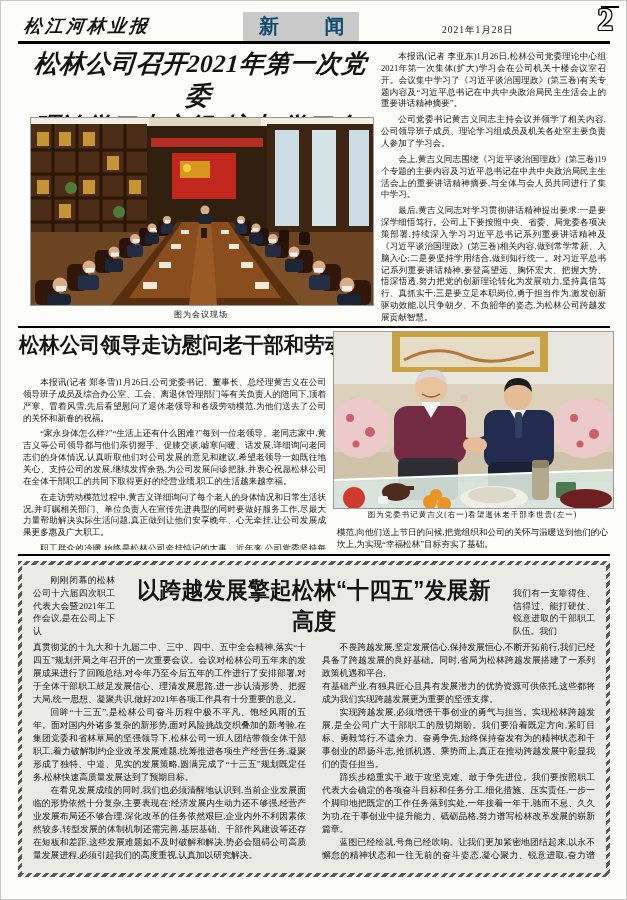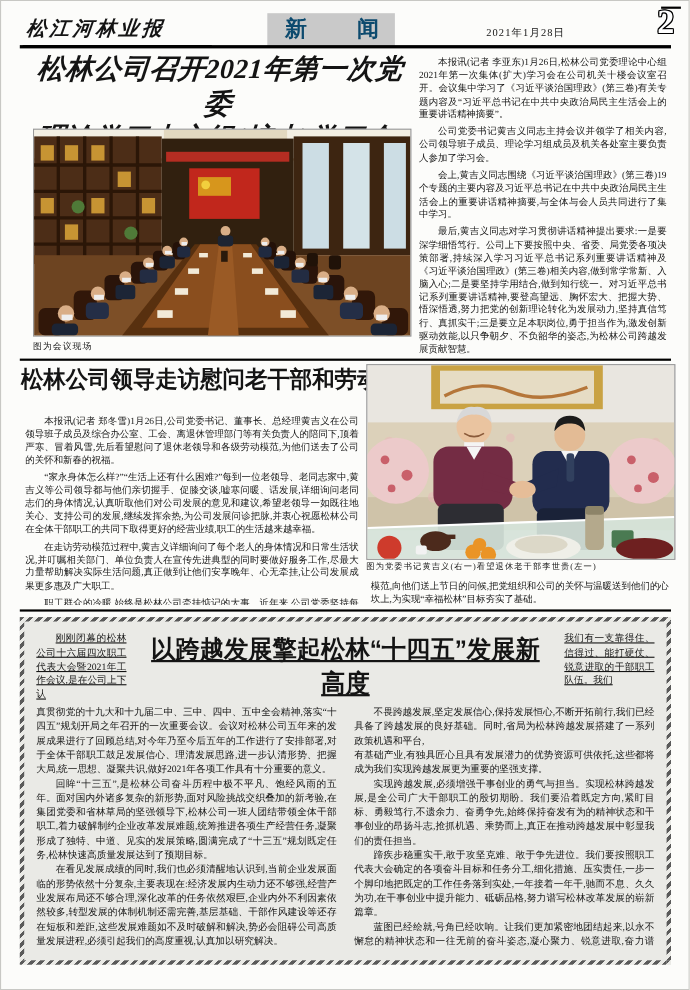--- a/index.html
+++ b/index.html
@@ -32,21 +32,21 @@
     position:absolute;left:22px;top:48px;width:352px;text-align:center;
     font-size:25px;font-weight:bold;font-style:italic;line-height:1.26;
     letter-spacing:0.5px;transform:skewX(-4deg);
   }
   .body-text{font-size:8.6px;line-height:1.38;text-align:justify;overflow:hidden;}
   .body-text p{margin:4px;text-indent:2em;}
   .a1-body{position:absolute;left:377px;top:47px;width:233px;height:284px;}
   .photo{position:absolute;border:1px solid #999;background:#ddd;}
   .photo svg{display:block;width:100%;height:100%;}
   .photo1{left:30px;top:117px;width:342px;height:187px;}
-  .caption{position:absolute;text-align:left;font-size:8px;letter-spacing:1px;}
+  .caption{position:absolute;text-align:center;font-size:8px;letter-spacing:1px;}
   .caption1{left:30px;top:309px;width:342px;}
   .rule-thin{position:absolute;left:18px;width:592px;height:1.5px;background:#000;}
   
   .a2-headline{
     position:absolute;left:19px;top:331px;width:318px;
     font-family:"Liberation Sans","DejaVu Sans",sans-serif;font-weight:900;
     font-size:21px;letter-spacing:0px;transform:scaleX(0.97);transform-origin:left;
     white-space:nowrap;
   }
   .a2-body{position:absolute;left:19px;top:373px;width:311px;height:177px;}
@@ -55,21 +55,21 @@
   .a2-cont{position:absolute;left:333px;top:523px;width:279px;height:28px;}
   .a2-cont p{text-indent:0;}
   .rule2{position:absolute;left:18px;top:554px;width:592px;height:2px;background:#000;}
   
   .box{
     position:absolute;left:18px;top:561px;width:592px;height:316px;
     box-sizing:border-box;background:#eaeae6;padding:9px 11px 7px 11px;
     border:4px solid #666;
     border-image:repeating-linear-gradient(135deg,#5a5a5a 0 3px,#eaeae6 3px 6px) 4;
   }
-  .box-top{display:flex;gap:10px;align-items:flex-start;margin-bottom:3px;text-decoration:underline;}
+  .box-top{display:flex;gap:10px;align-items:flex-end;margin-bottom:3px;}
   .kicker{width:82px;font-size:8.8px;line-height:1.45;text-align:justify;}
   .kicker-left p{margin:0;text-indent:2em;}
   .kicker-right p{margin:0;text-indent:0;}
   .box-headline{
     flex:1;align-self:center;text-align:center;
     font-family:"Liberation Sans","DejaVu Sans",sans-serif;font-weight:900;
     font-size:23px;letter-spacing:0px;transform:scaleX(0.96);
   }
   .box-cols{
     column-count:2;column-gap:16px;height:226px;overflow:hidden;

